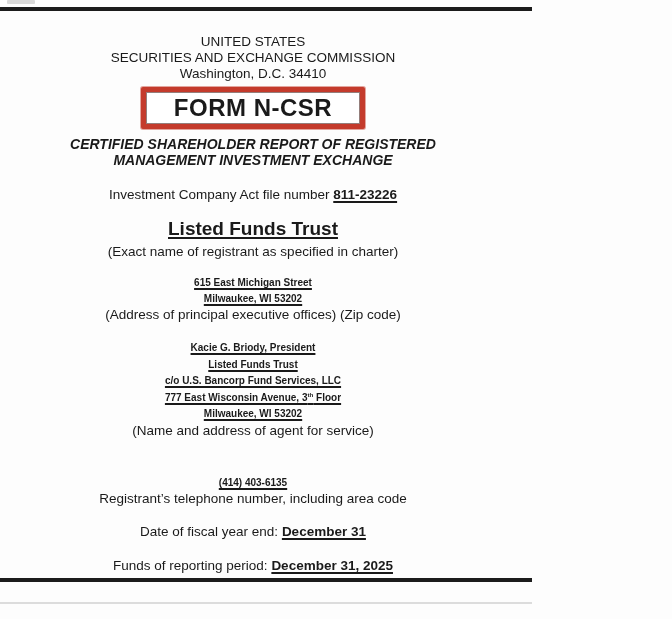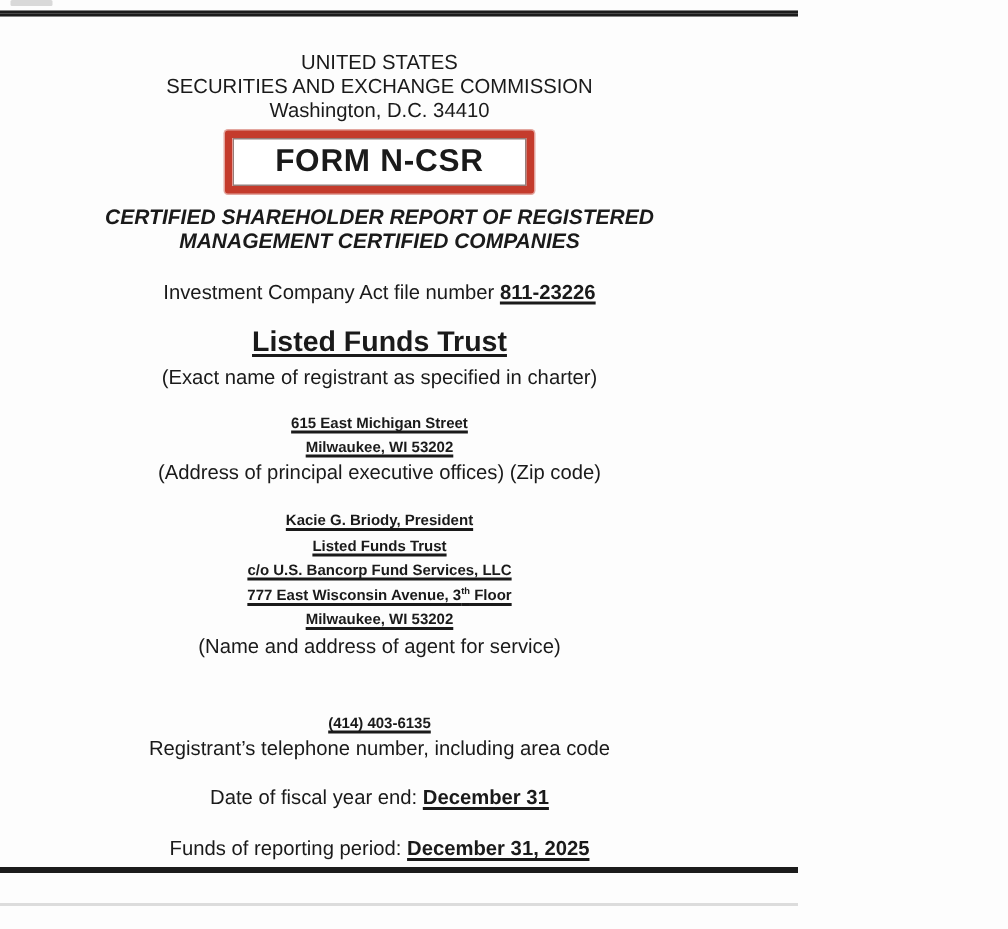--- a/index.html
+++ b/index.html
@@ -42,21 +42,21 @@
   .blk-header { margin-top: 34px; }
   .blk-header div { line-height: 16px; }
 
   .form-badge-wrap { margin-top: 5px; }
   .form-badge {
     display: inline-block;
     border: 5px solid #c43b2c;
     box-shadow: inset 0 0 0 1px rgba(60,20,15,.55), 0 0 0 1px rgba(196,59,44,.45);
     border-radius: 2px;
     padding: 5px 28px;
-    font-size: 21px; font-weight: bold; line-height: 22px;
+    font-size: 24px; font-weight: bold; line-height: 22px;
     letter-spacing: .5px;
     background: #ffffff;
   }
 
   .blk-subtitle { margin-top: 7px; font-weight: bold; font-size: 14px; font-style: italic; }
   .blk-subtitle div { line-height: 16px; }
 
   .blk-filenum { margin-top: 19px; }
 
   .registrant-name {
@@ -105,21 +105,21 @@
       <div>SECURITIES AND EXCHANGE COMMISSION</div>
       <div>Washington, D.C. 34410</div>
     </div>
 
     <div class="form-badge-wrap">
       <span class="form-badge">FORM N-CSR</span>
     </div>
 
     <div class="blk-subtitle">
       <div>CERTIFIED SHAREHOLDER REPORT OF REGISTERED</div>
-      <div>MANAGEMENT CERTIFIED COMPANIES</div>
+      <div>MANAGEMENT INVESTMENT EXCHANGE</div>
     </div>
 
     <div class="blk-filenum">
       <span>Investment Company Act file number </span><span class="bu-inline">811-23226</span>
     </div>
 
     <div class="registrant-name">Listed Funds Trust</div>
     <div class="registrant-caption caption">(Exact name of registrant as specified in charter)</div>
 
     <div class="blk-office">

